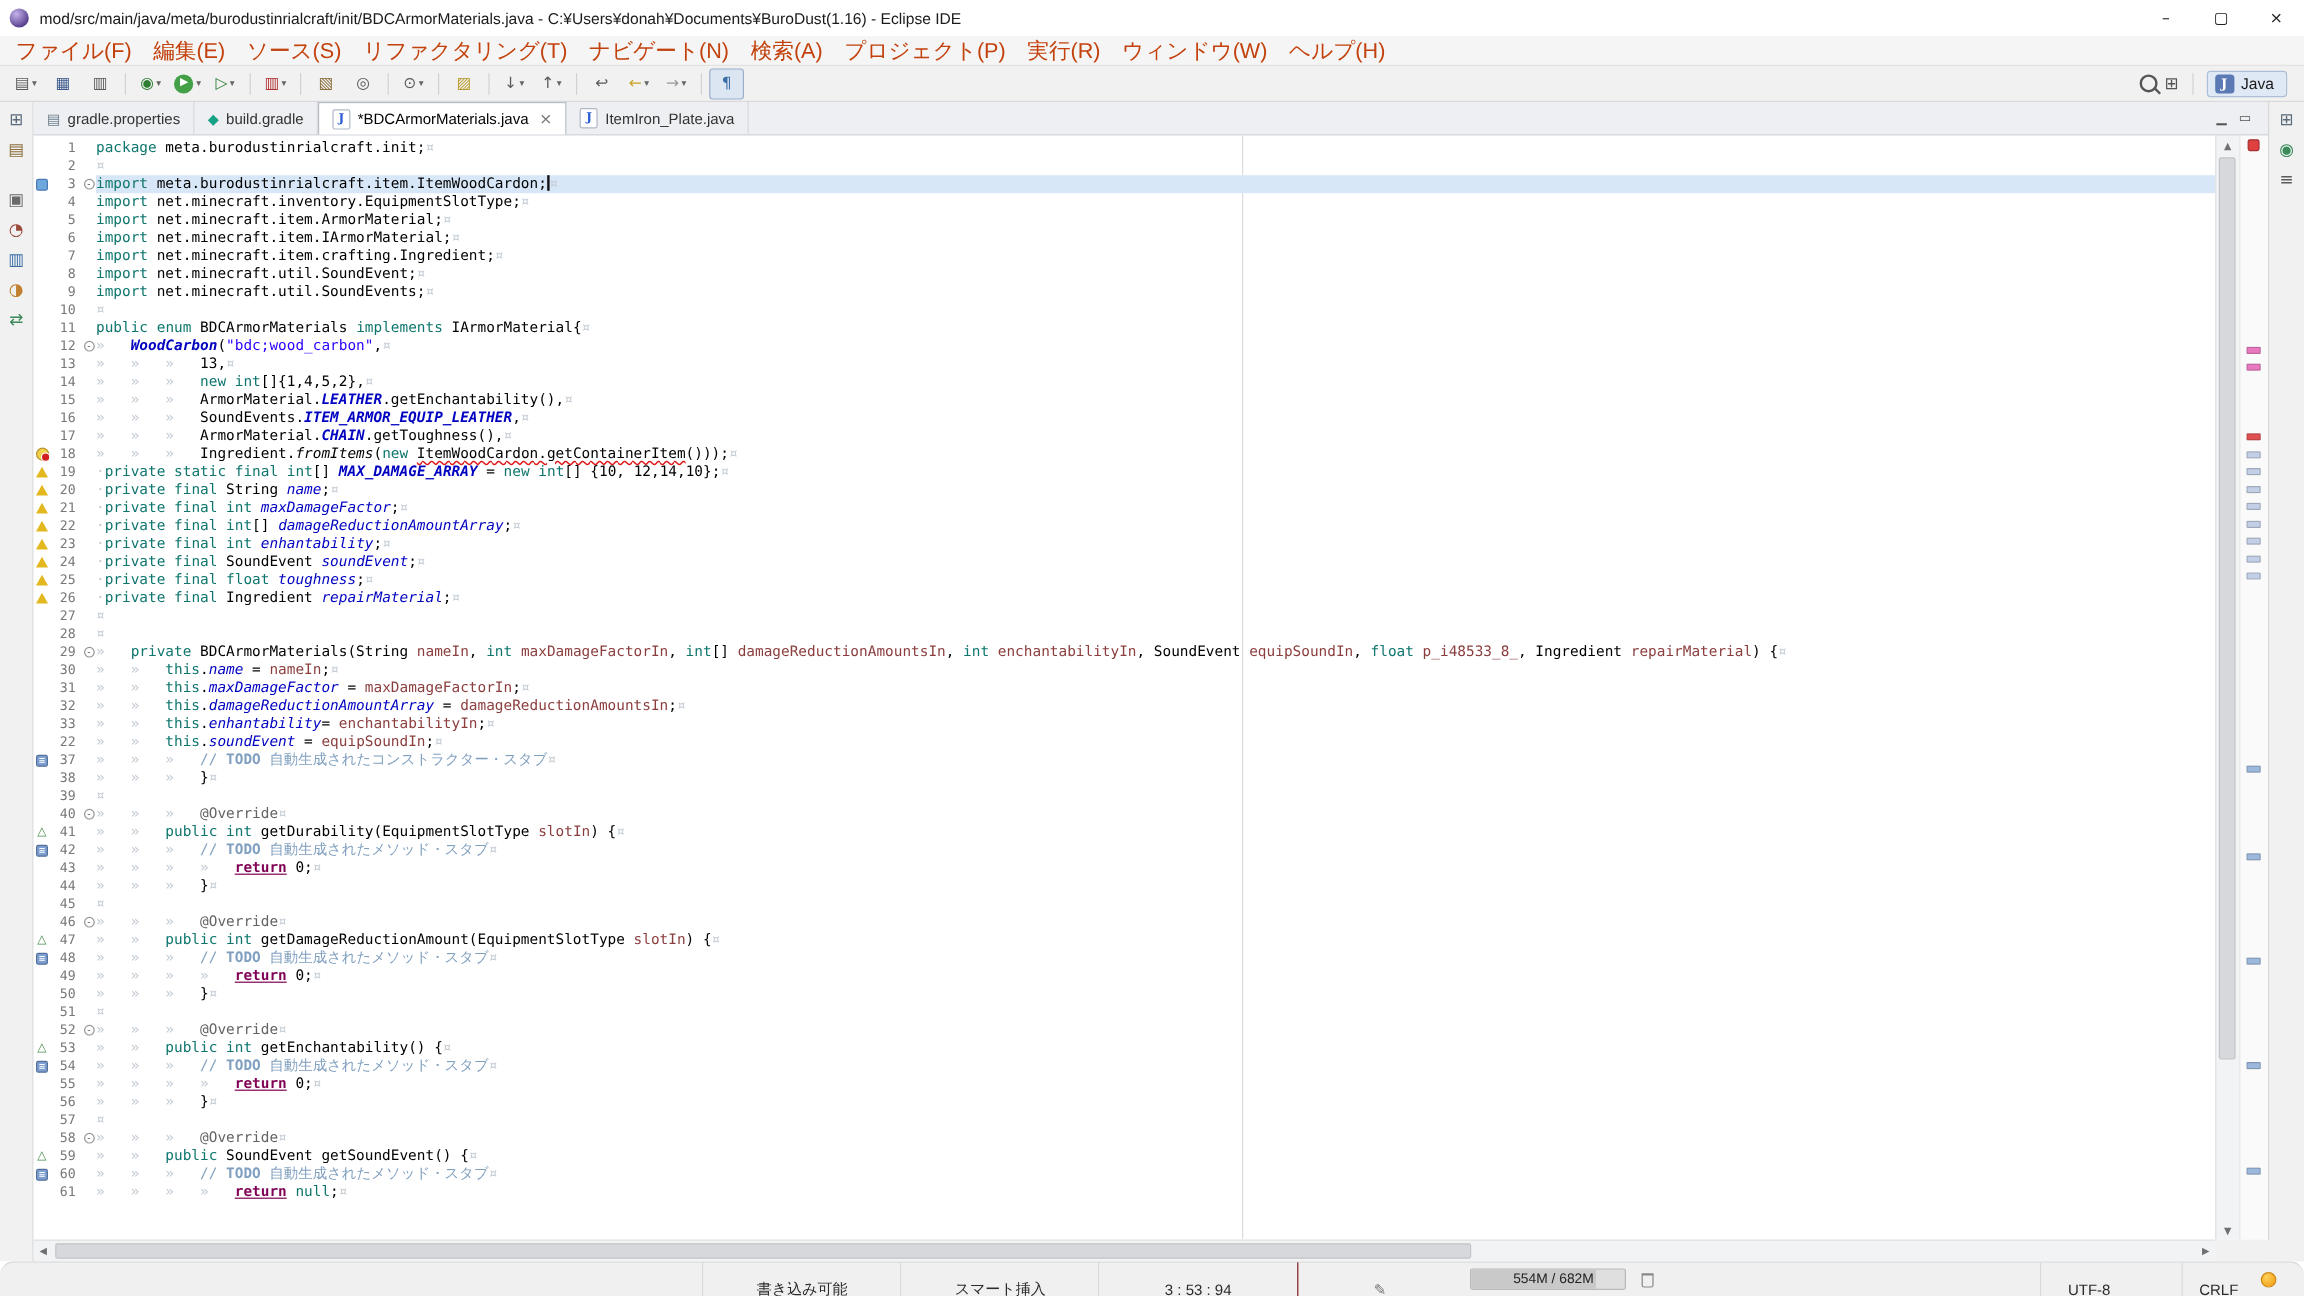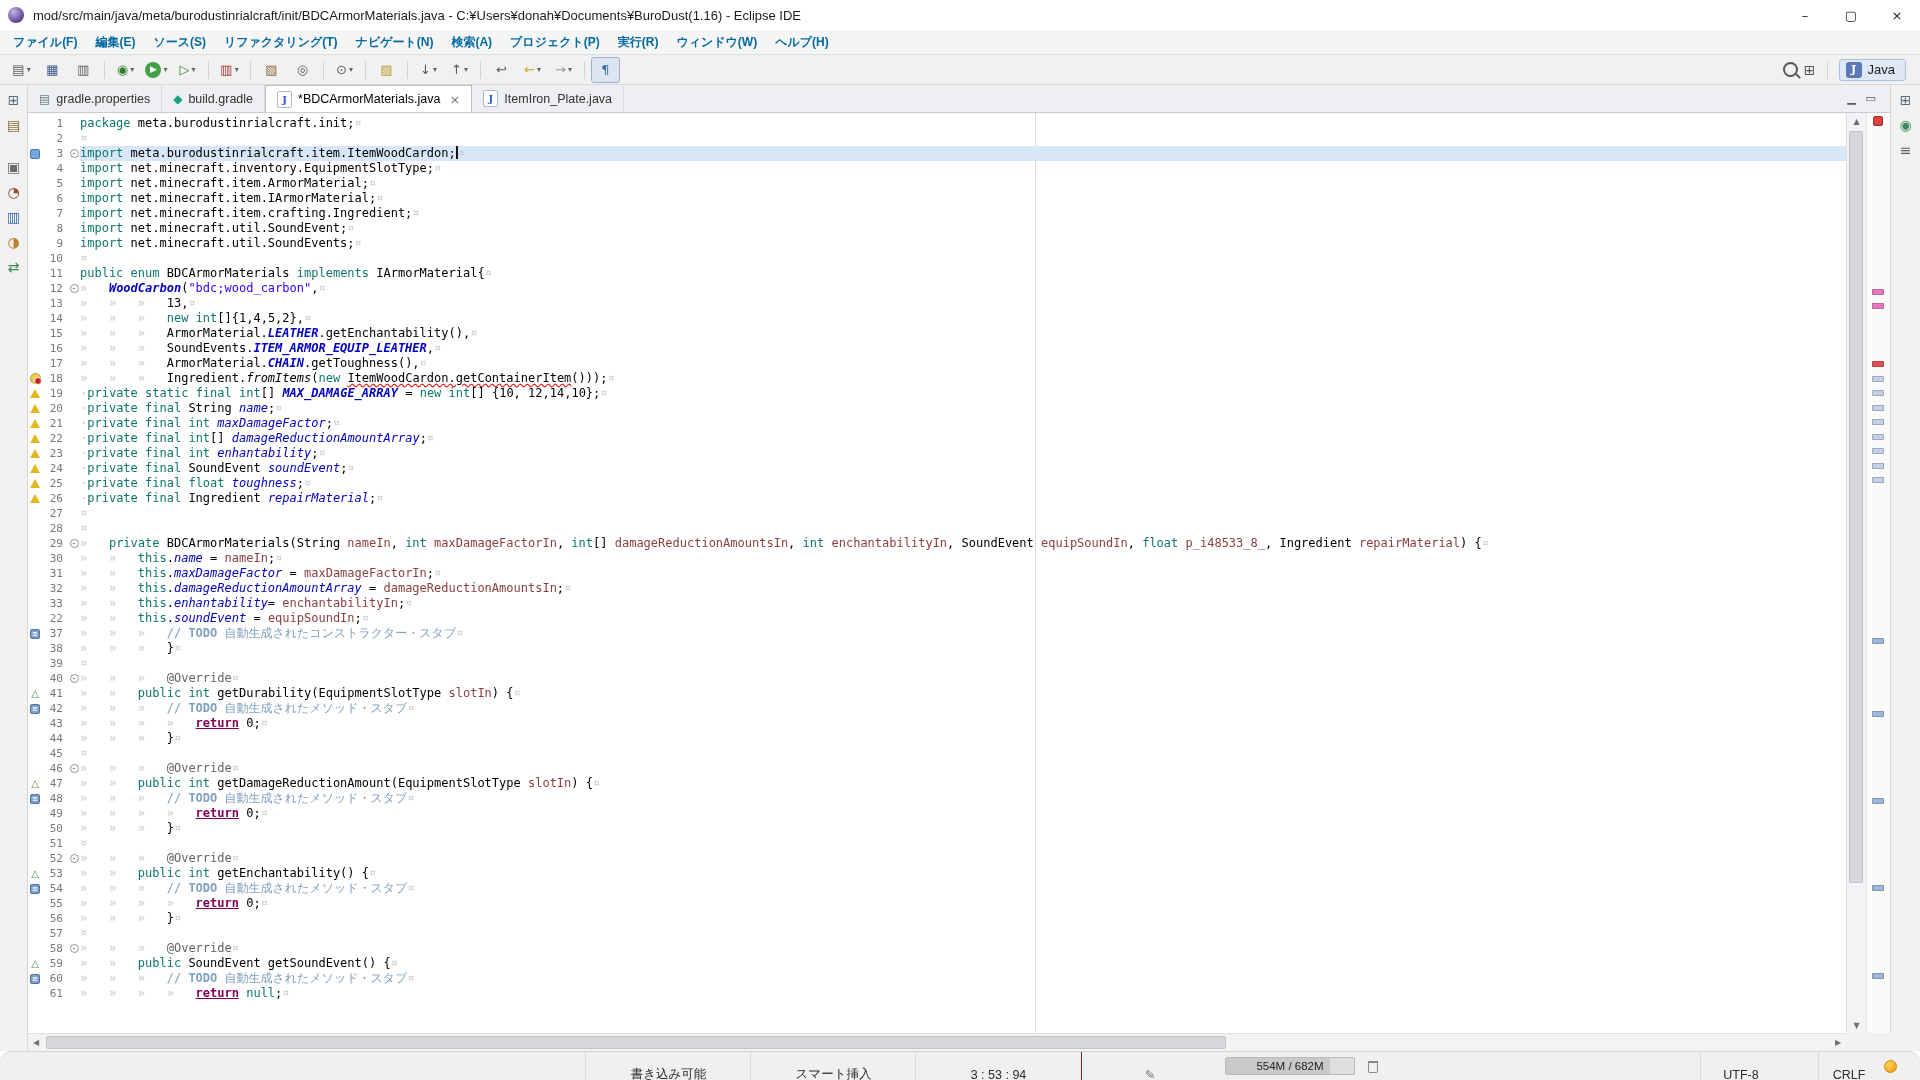--- a/index.html
+++ b/index.html
@@ -5,21 +5,21 @@
   html,body{margin:0;padding:0;width:1920px;height:1080px;overflow:hidden;background:#fff;
     font-family:"Liberation Sans","DejaVu Sans",sans-serif;-webkit-font-smoothing:antialiased;}
   
   #titlebar{position:absolute;left:0;top:0;width:1920px;height:30px;background:#fff;border-bottom:1px solid #e4e4e4;display:flex;align-items:center;}
   #eclipse-logo{width:16px;height:16px;border-radius:50%;margin:0 9px 0 8px;background:radial-gradient(circle at 35% 30%,#c3b3ea,#5b418f 72%);}
   #window-title{font-size:13px;color:#1b1b1b;white-space:nowrap;}
   #wctls{margin-left:auto;display:flex;height:100%;}
   .wctl{width:46px;height:100%;display:flex;align-items:center;justify-content:center;font-size:13px;color:#222;font-family:"DejaVu Sans",sans-serif;}
   
   #menubar{position:absolute;left:0;top:30px;width:1920px;height:25px;background:#f5f5f5;border-bottom:1px solid #e2e2e2;display:flex;align-items:center;padding-left:4px;box-sizing:border-box;}
-  .menu-item{padding:0 9px;font-size:12px;color:#0369a1;line-height:24px;font-weight:bold;}
+  .menu-item{padding:0 9px;font-size:18px;color:#c2410c;line-height:24px;}
   
   #toolbar{position:absolute;left:0;top:55px;width:1920px;height:30px;background:#f1f1f1;border-bottom:1px solid #d9d9d9;display:flex;align-items:center;padding:0 6px;box-sizing:border-box;}
   #toolbar-buttons{display:flex;align-items:center;}
   .tbtn{height:24px;min-width:23px;padding:0 2px;display:flex;align-items:center;justify-content:center;margin:0 1px;border-radius:3px;border:1px solid transparent;}
   .tbtn.pressed{background:#dce6f2;border:1px solid #9ab0cc;}
   .tglyph{font-family:"DejaVu Sans",sans-serif;font-size:13px;line-height:1;}
   .circ{width:16px;height:16px;border-radius:50%;display:flex;align-items:center;justify-content:center;font-size:9px;}
   .drop{font-size:8px;color:#666;margin-left:2px;font-family:"DejaVu Sans",sans-serif;}
   .tbsep{width:1px;height:18px;background:#d2d2d2;margin:0 5px;}
   #toolbar-right{margin-left:auto;display:flex;align-items:center;gap:6px;padding-right:8px;}
@@ -82,21 +82,21 @@
   .ovm{position:absolute;left:5px;width:12px;height:6px;border-radius:1px;border:1px solid rgba(0,0,0,.18);box-sizing:border-box;}
   #hsb{position:absolute;left:28px;top:1033px;width:1818px;height:18px;background:#f2f3f5;border-top:1px solid #e0e0e0;box-sizing:border-box;}
   .hsbarrow{position:absolute;top:0;height:100%;width:16px;display:flex;align-items:center;justify-content:center;font-size:8px;color:#707070;font-family:"DejaVu Sans",sans-serif;}
   #hthumb{position:absolute;left:18px;top:2px;width:1180px;height:13px;background:#d6d8db;border:1px solid #c2c4c8;border-radius:2px;box-sizing:border-box;}
   #sbcorner{position:absolute;left:1846px;top:1033px;width:74px;height:18px;background:#f1f1f1;}
   
   #statusbar{position:absolute;left:0;top:1051px;width:1920px;height:46px;background:#f0f0f1;border-top:1px solid #d4d4d4;box-sizing:border-box;border-radius:12px;}
   .sfield{position:absolute;top:0;bottom:0;display:flex;align-items:center;justify-content:center;font-size:12.5px;color:#2b2b2b;border-left:1px solid #dadada;}
   #heapbox{position:absolute;left:1225px;top:5px;width:130px;height:18px;background:#dfdfdf;border:1px solid #b9b9b9;border-radius:2px;box-sizing:border-box;overflow:hidden;}
   #heapfill{position:absolute;left:0;top:0;bottom:0;width:81%;background:#c9c9c9;}
-  #heaptext{position:relative;width:100%;text-align:center;font-size:11.5px;color:#222;line-height:16px;}
+  #heaptext{position:relative;width:100%;font-size:11.5px;color:#222;line-height:16px;padding-left:35px;}
   .trash{position:absolute;left:1368px;top:9px;width:10px;height:12px;border:1px solid #888;border-top:2px solid #888;border-radius:0 0 2px 2px;box-sizing:border-box;}
   #notif-dot{position:absolute;left:1884px;top:8px;width:13px;height:13px;border-radius:50%;background:radial-gradient(circle at 35% 30%,#ffd257,#f5a623 75%);border:1px solid #d08a10;box-sizing:border-box;}
 </style>
 </head>
 <body>
 
 <div id="titlebar">
   <div id="eclipse-logo"></div>
   <div id="window-title">mod/src/main/java/meta/burodustinrialcraft/init/BDCArmorMaterials.java - C:¥Users¥donah¥Documents¥BuroDust(1.16) - Eclipse IDE</div>
   <div id="wctls">

